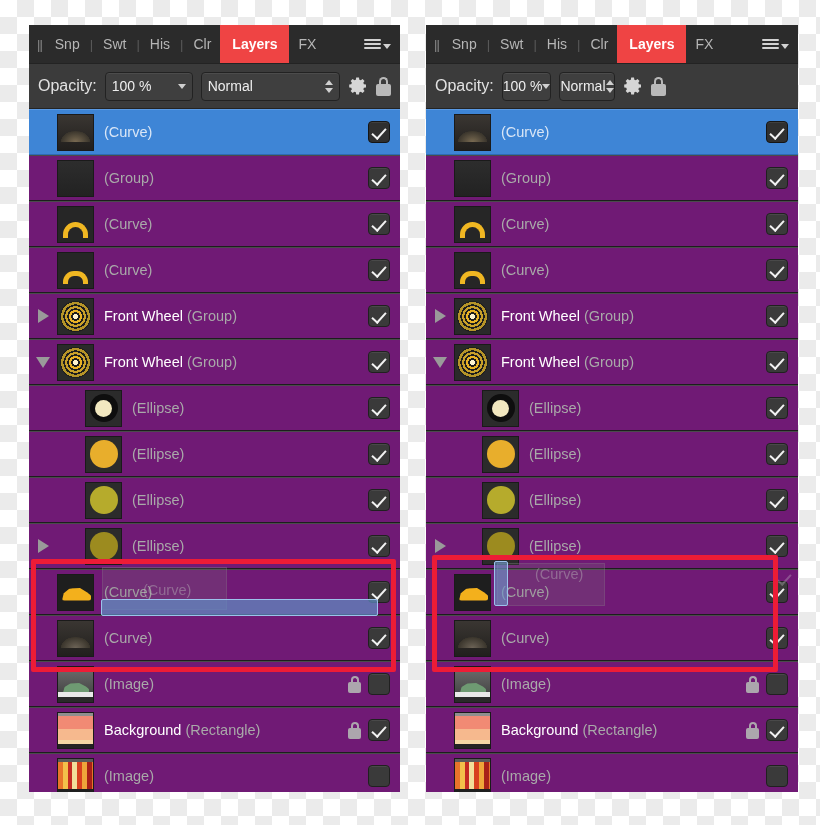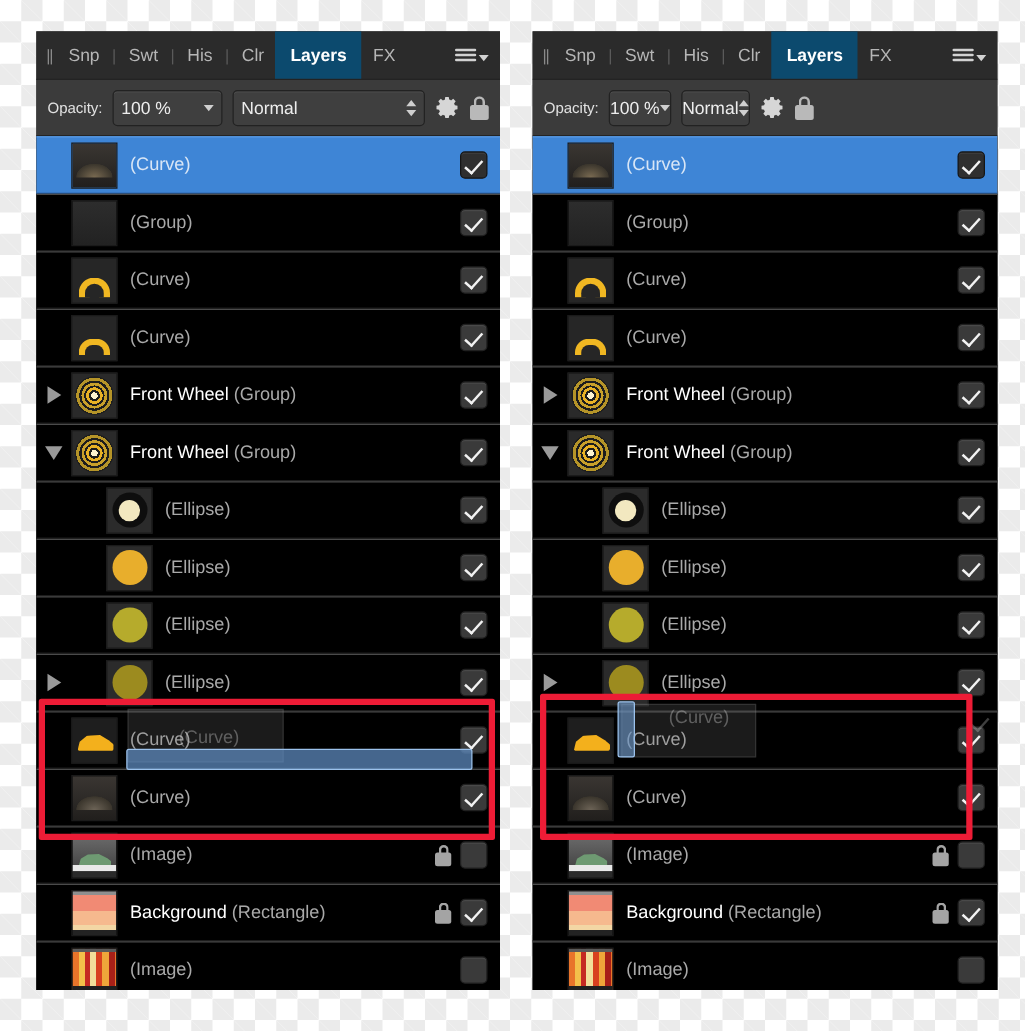--- a/index.html
+++ b/index.html
@@ -32,21 +32,21 @@
   .tabbar{
     position:relative;height:38px;background:#2b2b2b;
     display:flex;align-items:center;
     border-bottom:1px solid #232323;
   }
   .tab{
     font-size:14px;color:#b6b6b6;padding:0 9px;line-height:38px;
     white-space:nowrap;
   }
   .tab.active{
-    background:#0c4a6e;color:#ffffff;font-weight:bold;
+    background:#ef4444;color:#ffffff;font-weight:bold;
     height:38px;padding:0 12px;
   }
   .tabsep{color:#5a5a5a;font-size:13px;padding:0 1px;}
   .griphandle{
     color:#8a8a8a;font-size:13px;padding:0 4px 0 8px;letter-spacing:-1px;
   }
   .hammenu{
     margin-left:auto;margin-right:9px;display:flex;align-items:flex-end;
   }
   .hamlines{display:inline-block;width:17px;}
@@ -54,21 +54,21 @@
   .hamtri{
     width:0;height:0;border-left:4px solid transparent;border-right:4px solid transparent;
     border-top:5px solid #d2d2d2;margin-left:2px;margin-bottom:2px;
   }
 
   
   .toolbar{
     height:44px;background:#3b3b3b;display:flex;align-items:center;
     padding:0 9px;border-bottom:1px solid #242424;gap:8px;
   }
-  .tb-label{font-size:12px;color:#e2e2e2;}
+  .tb-label{font-size:16px;color:#e2e2e2;}
   .combo{
     background:#3f3f3f;border:1px solid #222;border-radius:4px;height:27px;
     display:flex;align-items:center;color:#ededed;font-size:14px;
     box-shadow:inset 0 1px 0 rgba(255,255,255,.07);
   }
   #opacity-combo{width:74px;padding:0 6px;justify-content:space-between;}
   #blend-combo{flex:1;padding:0 6px;justify-content:space-between;min-width:0;}
   .caret-down{
     width:0;height:0;border-left:4px solid transparent;border-right:4px solid transparent;
     border-top:5px solid #cfcfcf;
@@ -83,21 +83,21 @@
     border:2px solid #b9b9b9;border-bottom:none;border-radius:5px 5px 0 0;box-sizing:border-box;
   }
   .lockicon .body{
     position:absolute;left:0;top:7px;width:15px;height:12px;background:#b9b9b9;border-radius:2px;
   }
 
   
   .list{position:relative;background:#333;}
   .row{
     position:relative;height:46px;display:flex;align-items:center;
-    background:#000000;border-bottom:1px solid #1d1d1d;border-top:1px solid #4b4b4b;
+    background:#701a75;border-bottom:1px solid #1d1d1d;border-top:1px solid #4b4b4b;
     box-sizing:border-box;
   }
   .row.selected{background:#3e85d6;border-top-color:#5a9ae4;border-bottom-color:#2e6bb4;}
   .disc{
     width:20px;flex:0 0 20px;display:flex;align-items:center;justify-content:center;margin-left:4px;
   }
   .tri-right{width:0;height:0;border-top:7px solid transparent;border-bottom:7px solid transparent;border-left:11px solid #9a9a9a;}
   .tri-down{width:0;height:0;border-left:7px solid transparent;border-right:7px solid transparent;border-top:11px solid #9a9a9a;}
   .thumb{
     width:37px;height:37px;flex:0 0 37px;border:1px solid #1a1a1a;

